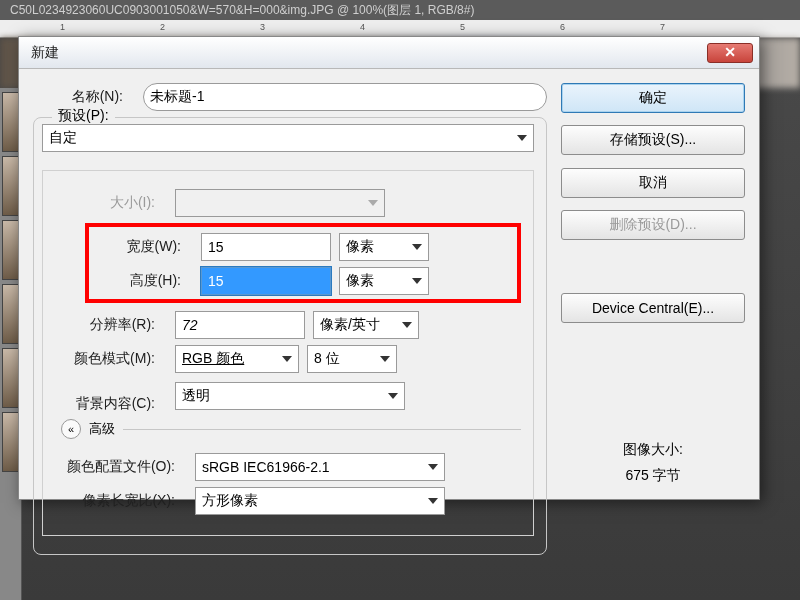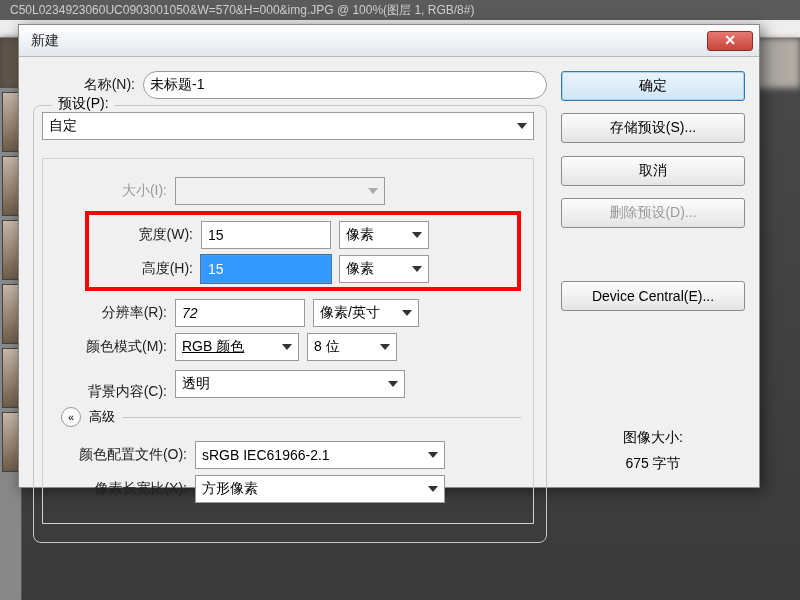--- a/index.html
+++ b/index.html
@@ -52,21 +52,21 @@
   .left-thumbs div{
     height:60px; margin:4px 2px;
     background:linear-gradient(#c9b9a8,#6e5c48);
     border:1px solid #444;
   }
 
   
   .dialog {
     position: absolute;
     left: 18px;
-    top: 24px;
+    top: 36px;
     width: 742px;
     height: 464px;
     background: #f0f0f0;
     border: 1px solid #888;
     box-shadow: 3px 3px 14px rgba(0,0,0,0.5);
   }
   .titlebar {
     height: 32px;
     background: linear-gradient(#fff, #e2e7ee);
     border-bottom: 1px solid #b8b8b8;
@@ -119,21 +119,21 @@
   }
   .btn.disabled { color:#9a9a9a; }
 
   .row {
     display:flex; align-items:center;
     margin-bottom:6px;
   }
   .lbl {
     width: 120px;
     text-align: right;
-    padding-right: 8px;
+    padding-right: 20px;
     font-size: 14px;
     color: #202020;
   }
   .lbl.dim { color:#9a9a9a; }
 
   input.txt, .select {
     height: 28px;
     border: 1px solid #9a9a9a;
     background:#fff;
     padding: 2px 6px;

